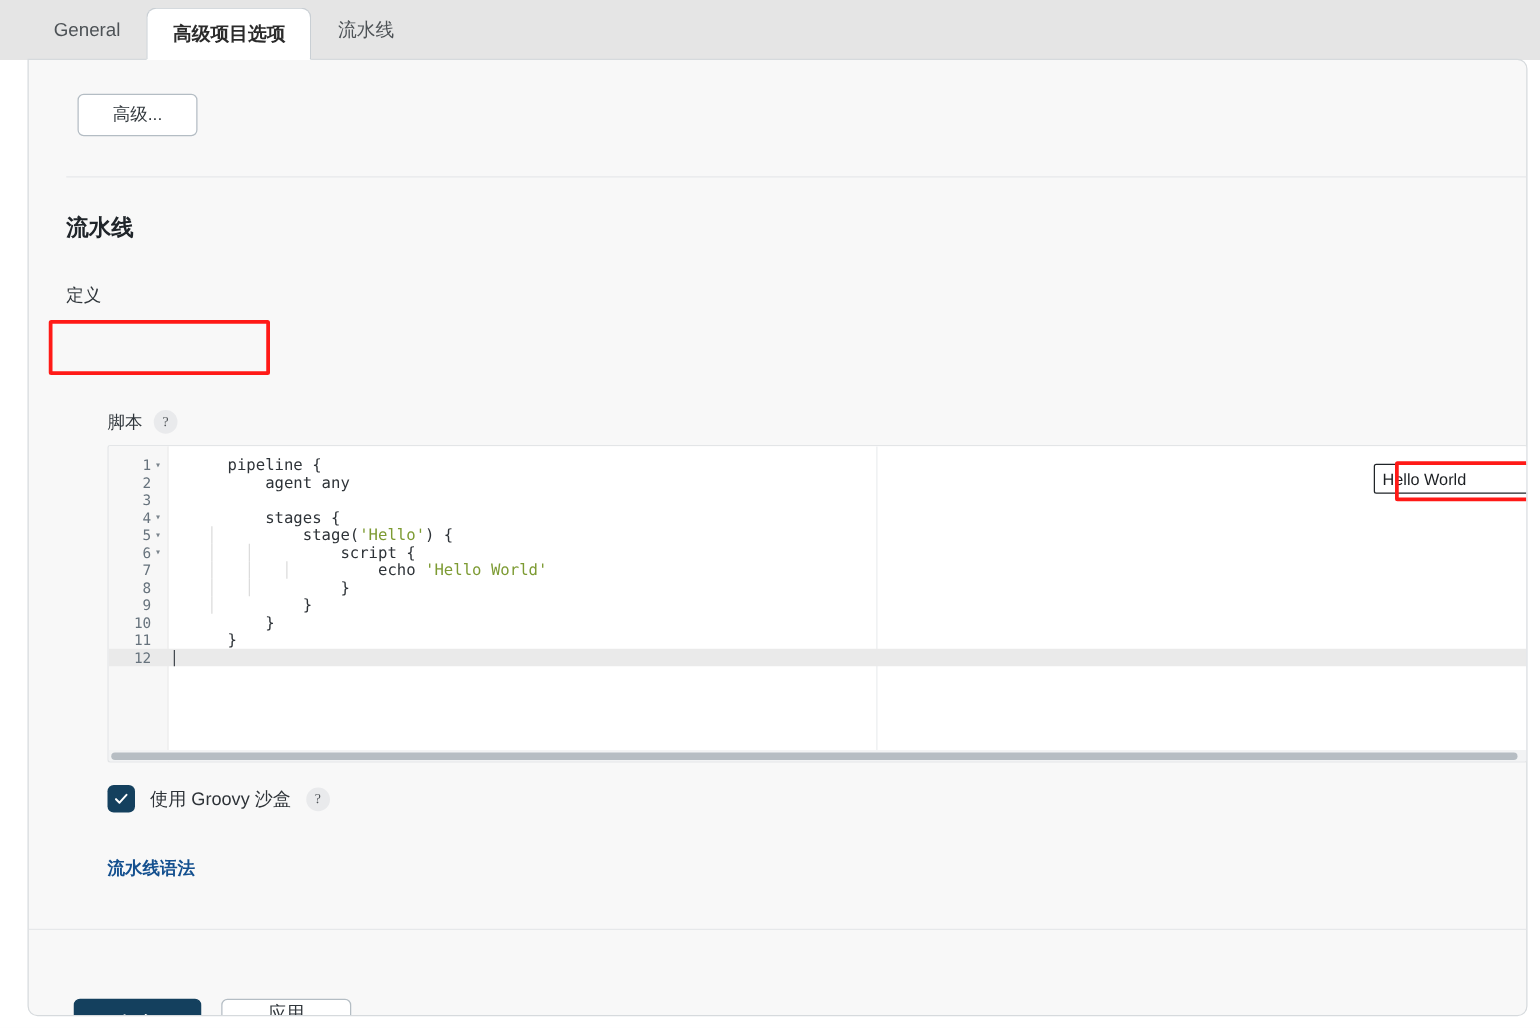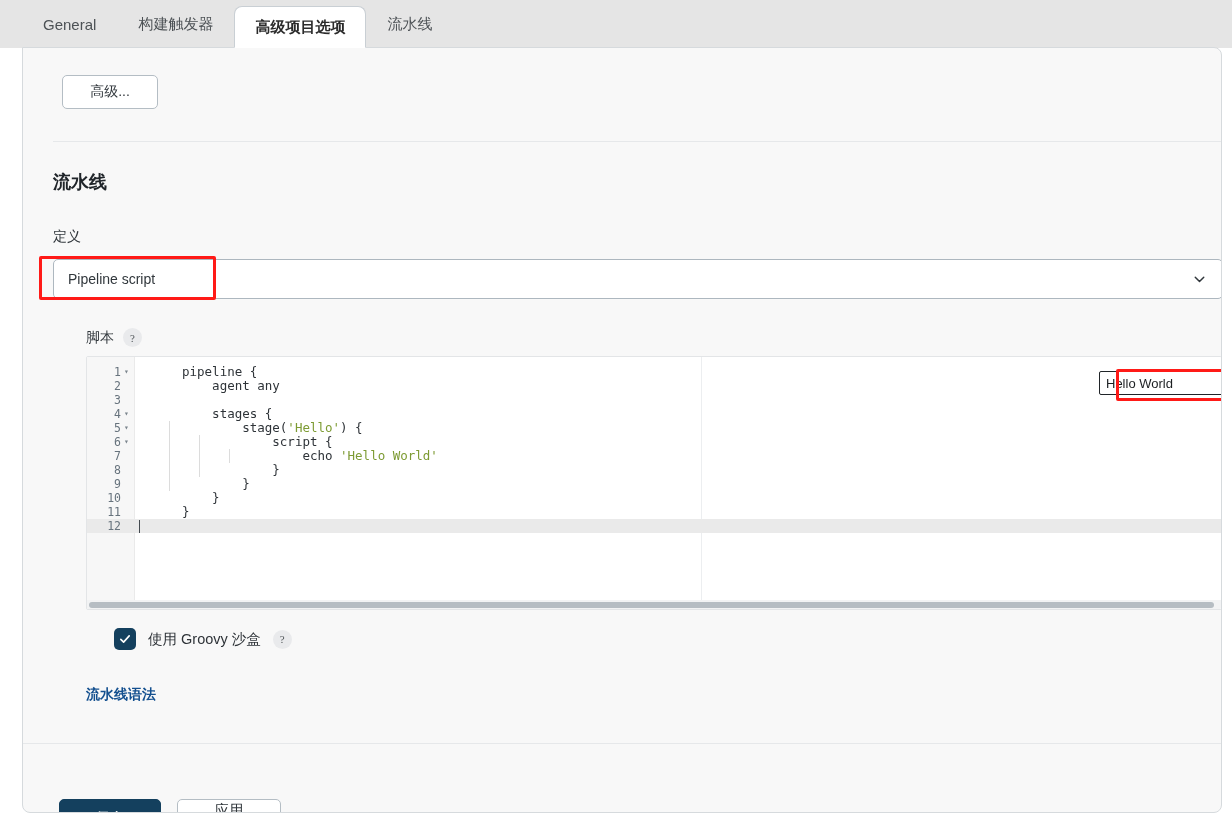--- a/index.html
+++ b/index.html
@@ -285,21 +285,20 @@
     z-index: 20;
   }
 
   
   .check-row {
     position: absolute;
     left: 63px; top: 580px;
     display: flex;
     align-items: center;
     gap: 12px;
-    margin-left: 28px;
   }
   .checkbox {
     width: 22px; height: 22px;
     border-radius: 5px;
     background: #14405e;
     display: flex;
     align-items: center;
     justify-content: center;
     cursor: pointer;
     flex: 0 0 auto;
@@ -359,23 +358,20 @@
 </style>
 </head>
 <body>
 
 <div id="page">
 
   <div class="tabbar">
     <div class="tabbar-inner" id="tabbar-inner">
         <div class="tab">
           <span>General</span>
-        </div>
-        <div class="tab">
-          <span>构建触发器</span>
         </div>
         <div class="tab active">
           <span>高级项目选项</span>
         </div>
         <div class="tab">
           <span>流水线</span>
         </div>
       </div>
   </div>
 
@@ -384,30 +380,20 @@
     <button class="adv-btn">
       <span>高级...</span>
     </button>
 
     <div class="divider"></div>
 
     <div class="section-title">流水线</div>
 
     <div class="field-label">定义</div>
 
-    <div class="def-select-wrap">
-      <div class="def-select">
-        <span>Pipeline script</span>
-        <span class="chev">
-          <svg width="17" height="17" viewBox="0 0 20 20" fill="none">
-            <path d="M5 8 L10 13 L15 8" stroke="#31373c" stroke-width="1.7" stroke-linecap="round" stroke-linejoin="round"></path>
-          </svg>
-        </span>
-      </div>
-    </div>
     <div class="redbox" id="redbox-def"></div>
 
     <div class="script-label">
       <span>脚本</span>
       <span class="help-btn">?</span>
     </div>
 
     <div class="editor">
       <div class="gutter"></div>
       <div class="code-area">

